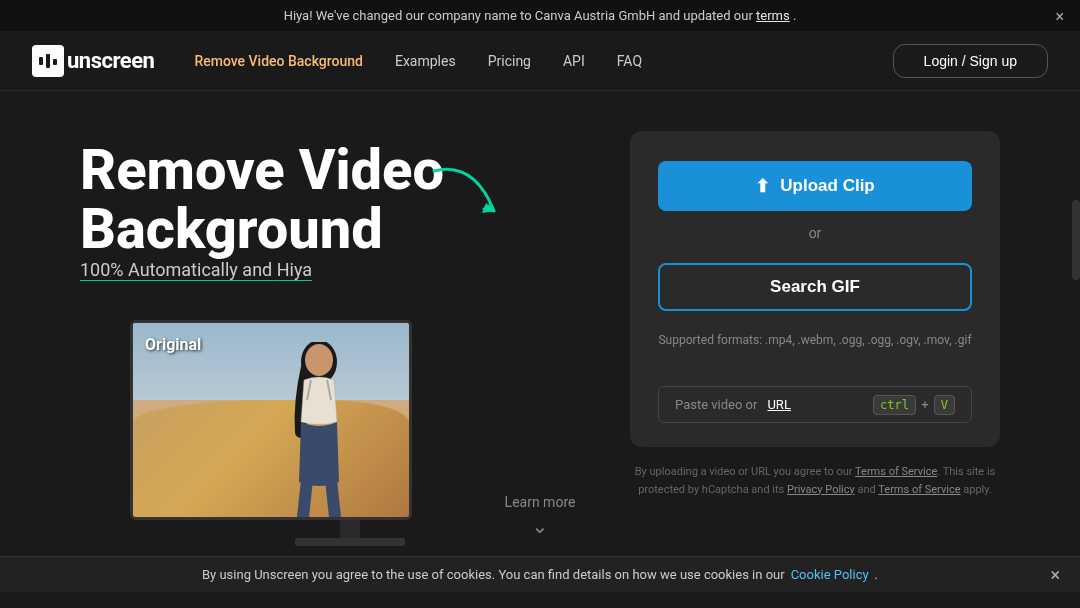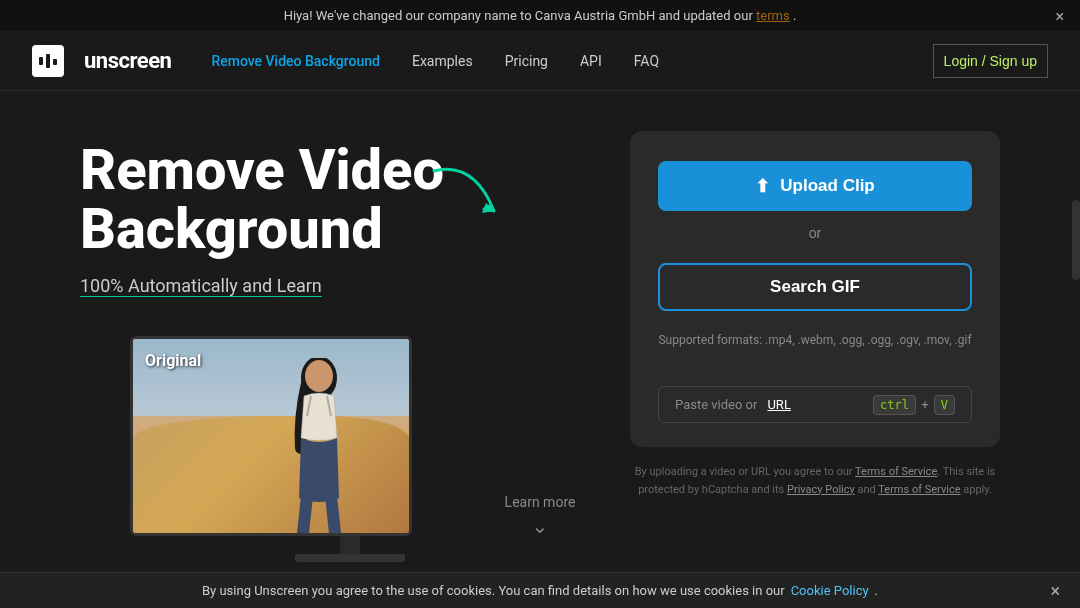--- a/index.html
+++ b/index.html
@@ -16,21 +16,21 @@
     
     .notification-bar {
       background-color: #111111;
       color: #cccccc;
       font-size: 13px;
       text-align: center;
       padding: 8px 40px;
       position: relative;
     }
     .notification-bar a {
-      color: #a16207;
+      color: #e5e5e5;
       text-decoration: underline;
     }
     .notification-bar .close-btn {
       position: absolute;
       right: 16px;
       top: 50%;
       transform: translateY(-50%);
       cursor: pointer;
       color: #aaaaaa;
       font-size: 16px;
@@ -41,21 +41,21 @@
       background-color: #1a1a1a;
       display: flex;
       align-items: center;
       padding: 0 32px;
       height: 60px;
       border-bottom: 1px solid #2a2a2a;
     }
     .logo-area {
       display: flex;
       align-items: center;
-      gap: 20px;
+      gap: 3px;
       margin-right: 40px;
     }
     .logo-icon {
       width: 32px;
       height: 32px;
       background: #ffffff;
       border-radius: 4px;
       display: flex;
       align-items: center;
       justify-content: center;
@@ -73,29 +73,29 @@
       gap: 32px;
       flex: 1;
     }
     .nav-link {
       color: #cccccc;
       text-decoration: none;
       font-size: 14px;
       cursor: pointer;
     }
     .nav-link.active {
-      color: #0ea5e9;
+      color: #fdba74;
       font-weight: 500;
     }
     .login-btn {
       background: transparent;
       border: 1px solid #555555;
-      color: #bef264;
-      padding: 8px 10px;
-      border-radius: 0;
+      color: #ffffff;
+      padding: 8px 30px;
+      border-radius: 12px;
       font-size: 14px;
       cursor: pointer;
     }
 
     
     .hero {
       display: flex;
       align-items: flex-start;
       padding: 40px 80px 20px 80px;
       gap: 60px;
@@ -105,21 +105,20 @@
     
     .hero-left {
       flex: 1;
       padding-top: 10px;
     }
     .hero-title {
       font-size: 56px;
       font-weight: 800;
       line-height: 1.05;
       color: #ffffff;
-      margin-bottom: 16px;
       position: relative;
       display: inline-block;
     }
     .arrow-decoration {
       position: absolute;
       top: 20px;
       right: -70px;
     }
     .hero-subtitle {
       font-size: 18px;
@@ -274,21 +273,21 @@
     .learn-more-chevron {
       display: block;
       font-size: 20px;
       margin-top: 4px;
       color: #888888;
     }
 
     
     .cookie-bar {
       position: absolute;
-      bottom: 0;
+      bottom: 16px;
       left: 0;
       right: 0;
       background: #222222;
       border-top: 1px solid #333333;
       padding: 10px 40px;
       font-size: 13px;
       color: #cccccc;
       display: flex;
       align-items: center;
       justify-content: center;
@@ -362,21 +361,21 @@
       </h1>
       
       <div class="arrow-decoration">
         <svg width="90" height="80" viewBox="0 0 90 80" fill="none">
           <path d="M10 10 Q50 0 70 50 L65 45 M70 50 L60 48" stroke="#00d4a0" stroke-width="3" stroke-linecap="round" stroke-linejoin="round" fill="none"></path>
           <path d="M70 50 L58 52 L62 42 Z" fill="#00d4a0"></path>
         </svg>
       </div>
     </div>
     <p class="hero-subtitle">
-      <span>100% Automatically and </span><span style="text-decoration:underline; text-decoration-color:#00c896; text-underline-offset:4px;">Learn</span>
+      <span>100% Automatically and </span><span style="text-decoration:underline; text-decoration-color:#00c896; text-underline-offset:4px;">Hiya</span>
     </p>
 
     
     <div class="monitor-container">
 
       <svg class="dots-decoration" width="80" height="100">
         <g fill="#444444">
           <circle cx="8" cy="8" r="2"></circle>
             <circle cx="22" cy="8" r="2"></circle>
             <circle cx="36" cy="8" r="2"></circle>

